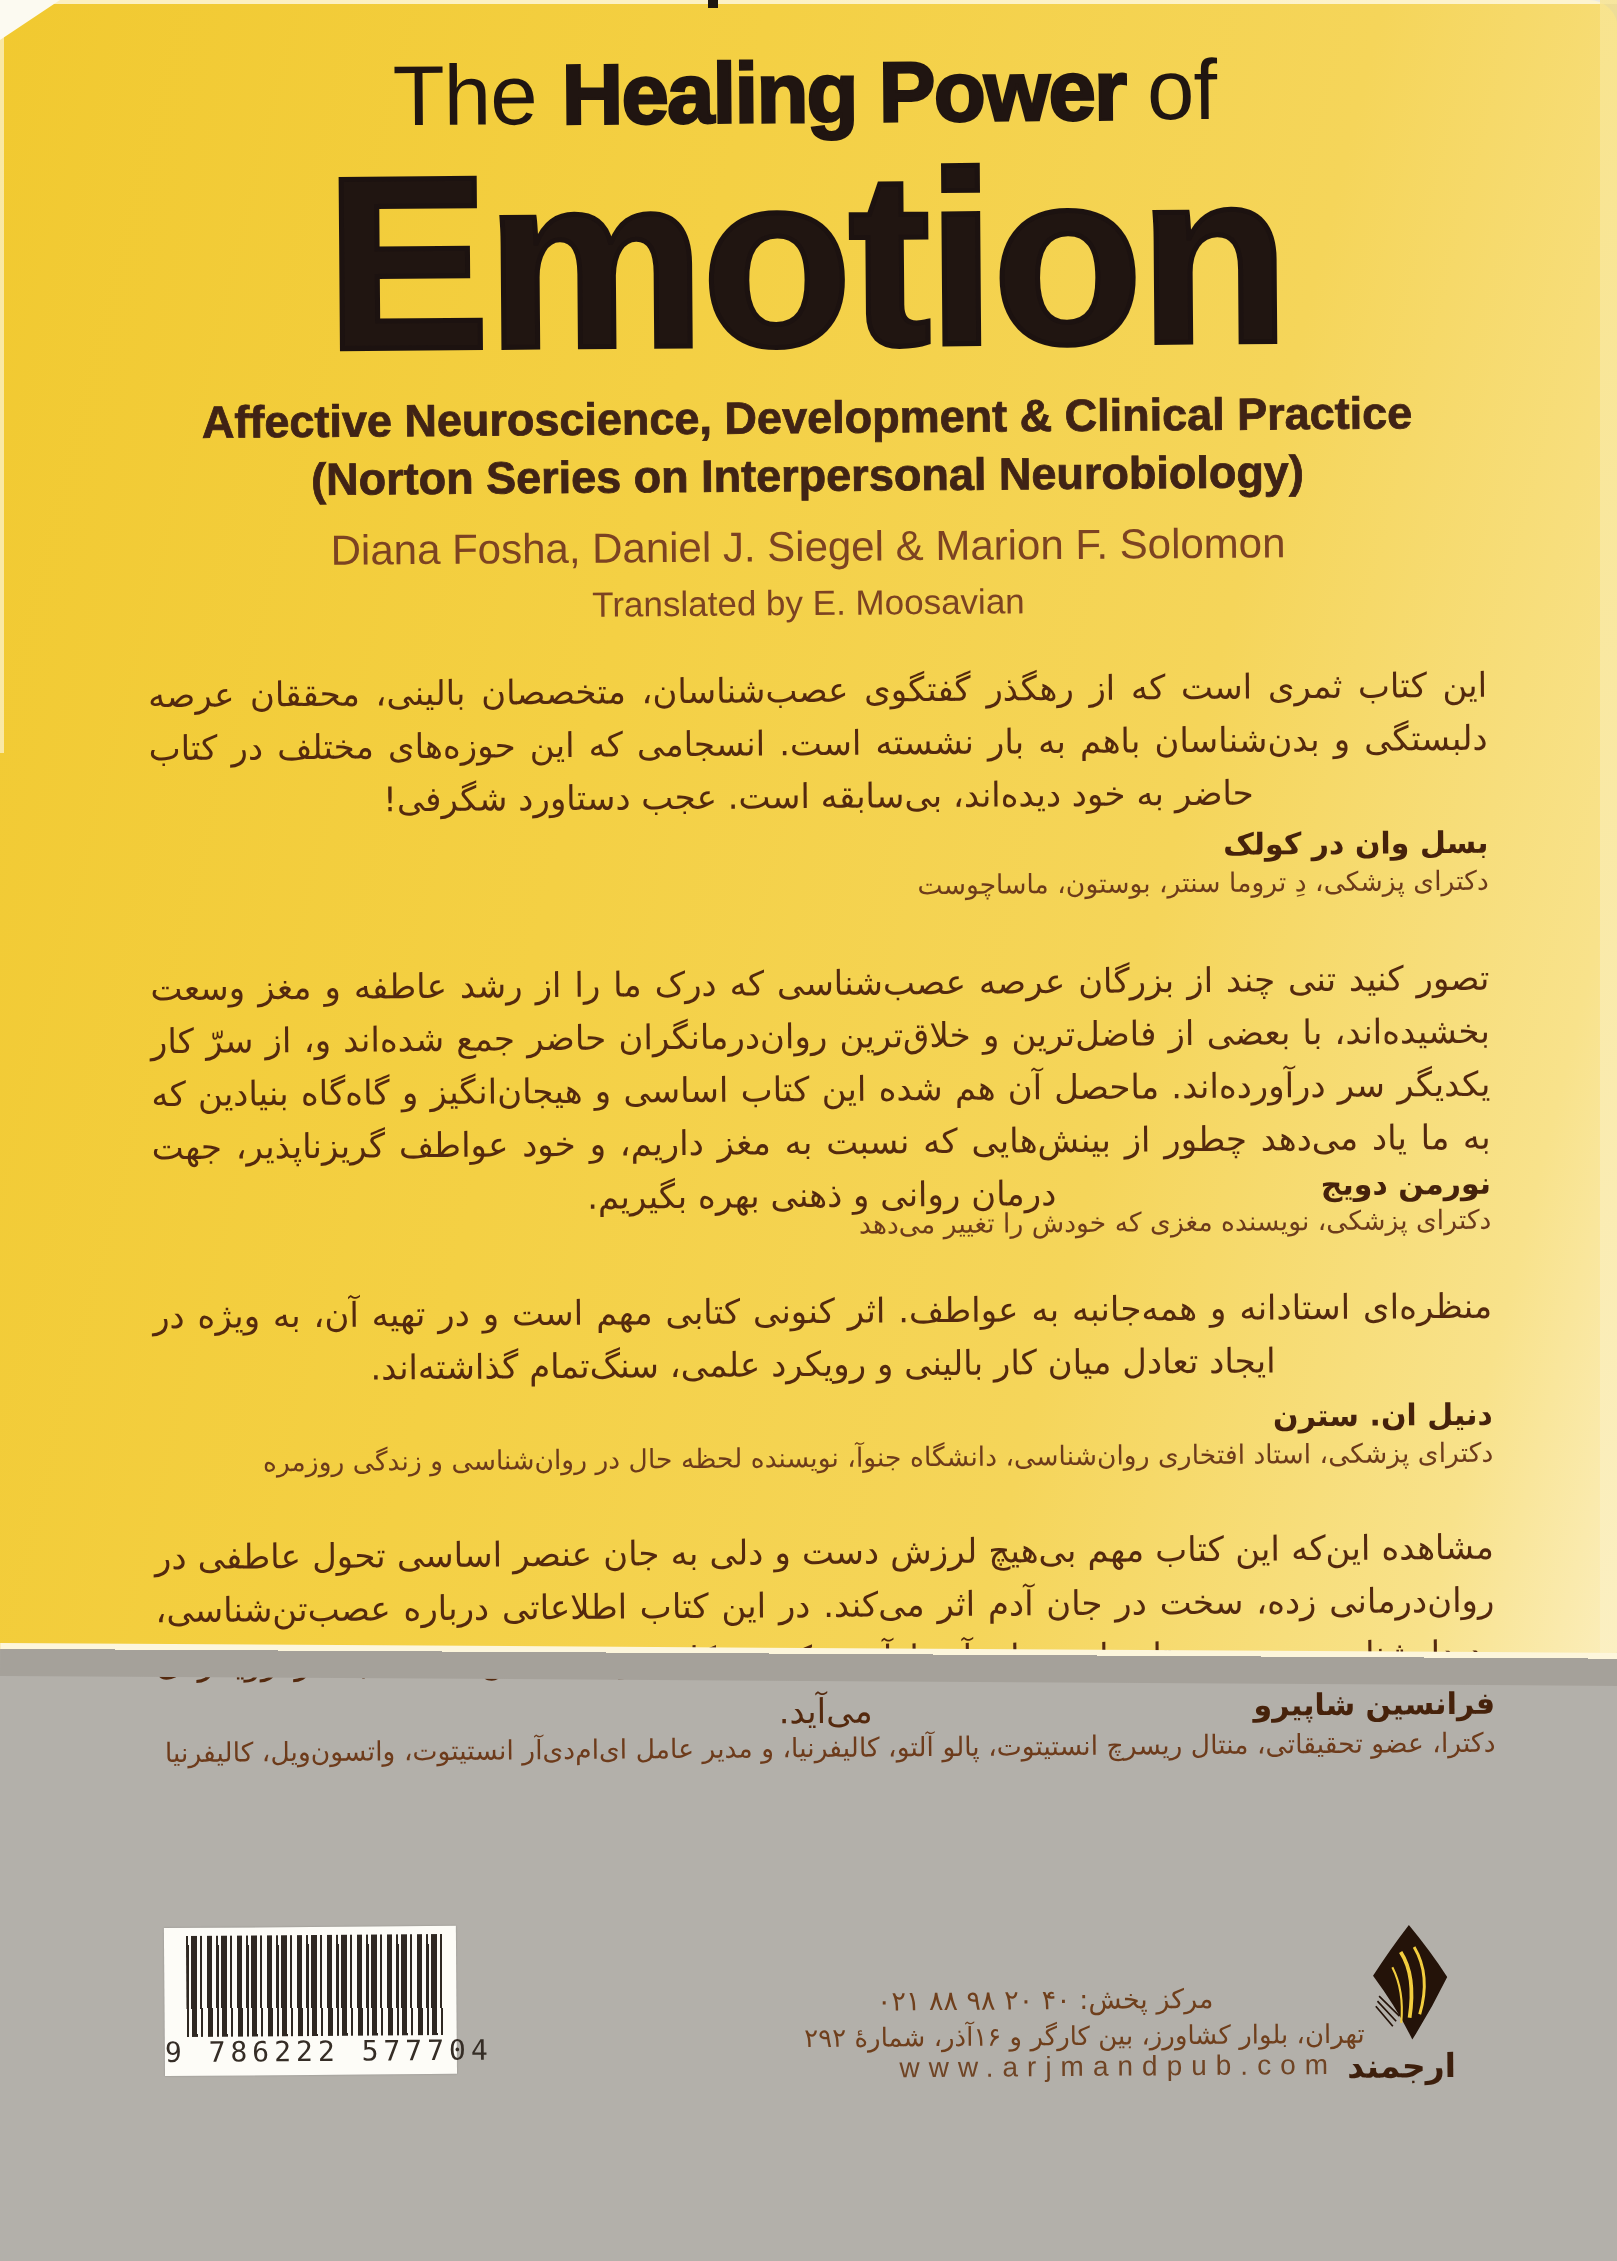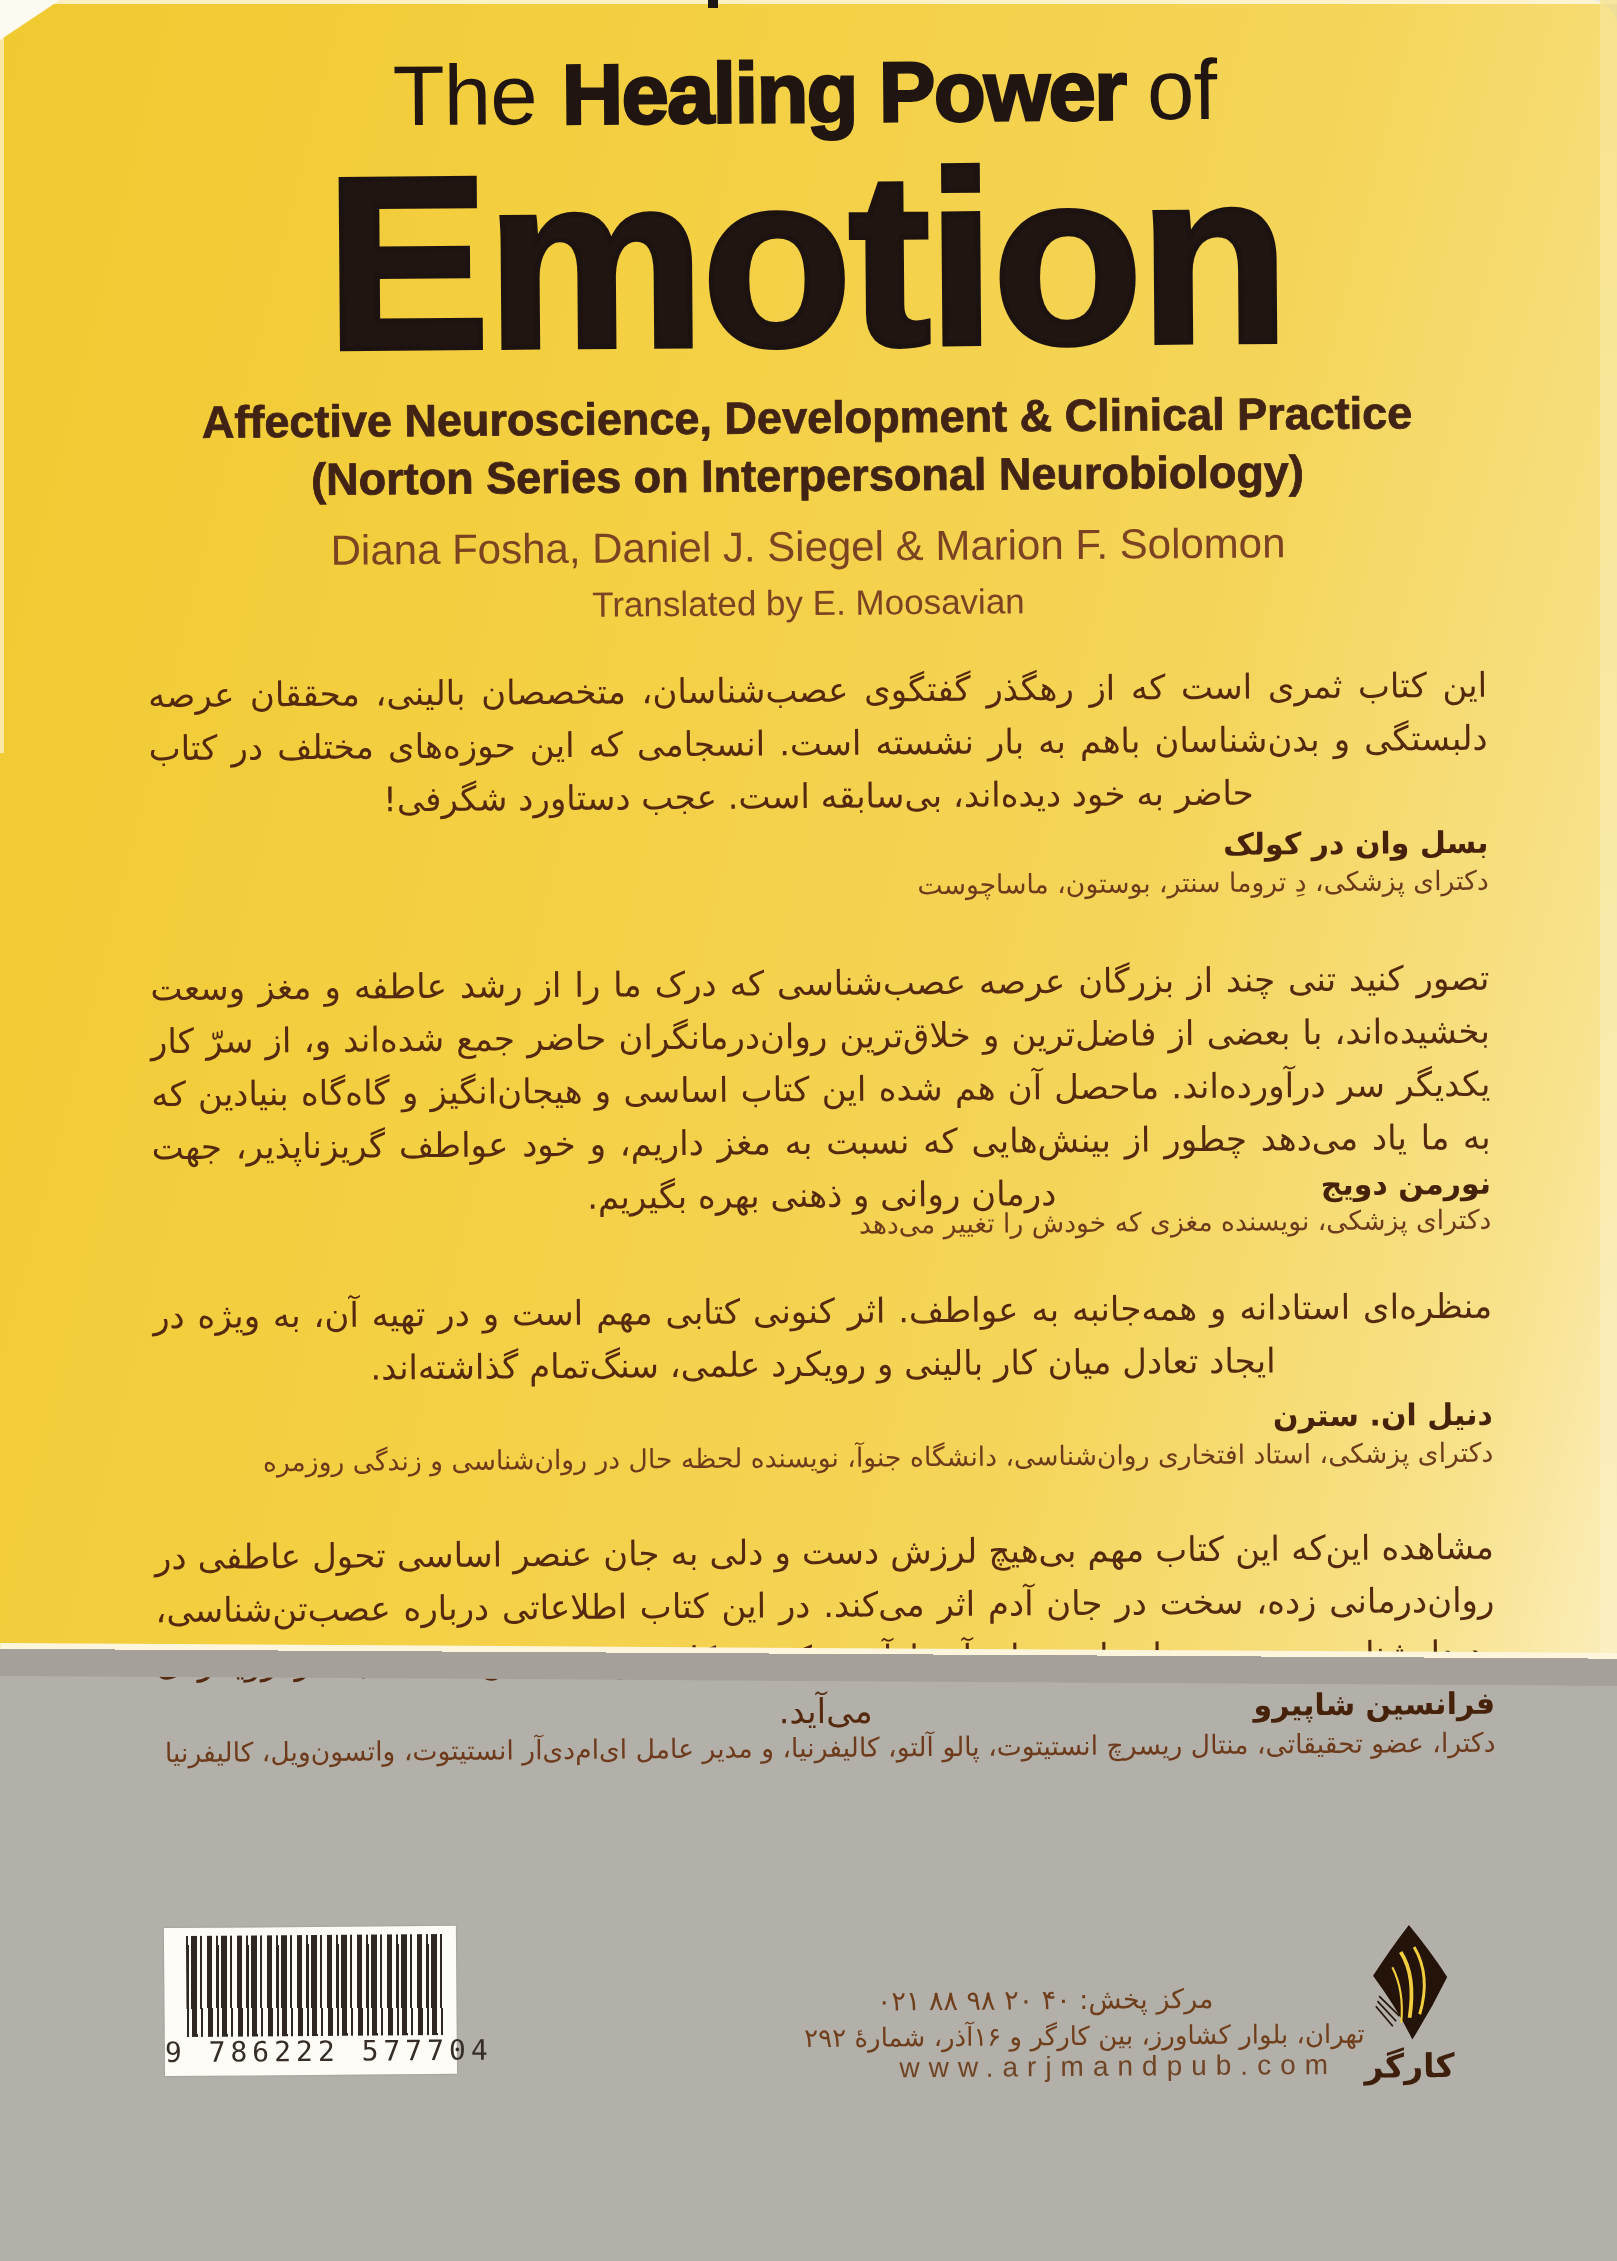--- a/index.html
+++ b/index.html
@@ -112,21 +112,21 @@
     <div id="pub-web" class="pub-line">www.arjmandpub.com</div>
 
     <div id="publisher">
       <svg width="86" height="118" viewBox="0 0 100 140">
         <path d="M50 2 Q76 34 95 64 Q76 102 53 138 Q36 102 7 62 Q28 30 50 2 Z" fill="#241309"></path>
         <path d="M40 34 Q58 62 50 112" stroke="#f2cd3e" stroke-width="4.5" fill="none"></path>
         <path d="M56 28 Q76 62 62 108" stroke="#f2cd3e" stroke-width="3.5" fill="none"></path>
         <path d="M30 52 Q44 80 40 118" stroke="#f2cd3e" stroke-width="2.5" fill="none"></path>
         <path d="M12 92 L34 116 M10 98 L30 122 M14 86 L38 110" stroke="#241309" stroke-width="2" fill="none"></path>
       </svg>
-      <span id="publisher-name">کارگر</span>
+      <span id="publisher-name">ارجمند</span>
     </div>
 
   </div>
 
   <div id="edge-top"></div>
   <div id="edge-left"></div>
   <div id="corner-wedge"></div>
   <div id="top-tick"></div>
   <div id="edge-right"></div>
   <div id="scanner-strip"></div>

